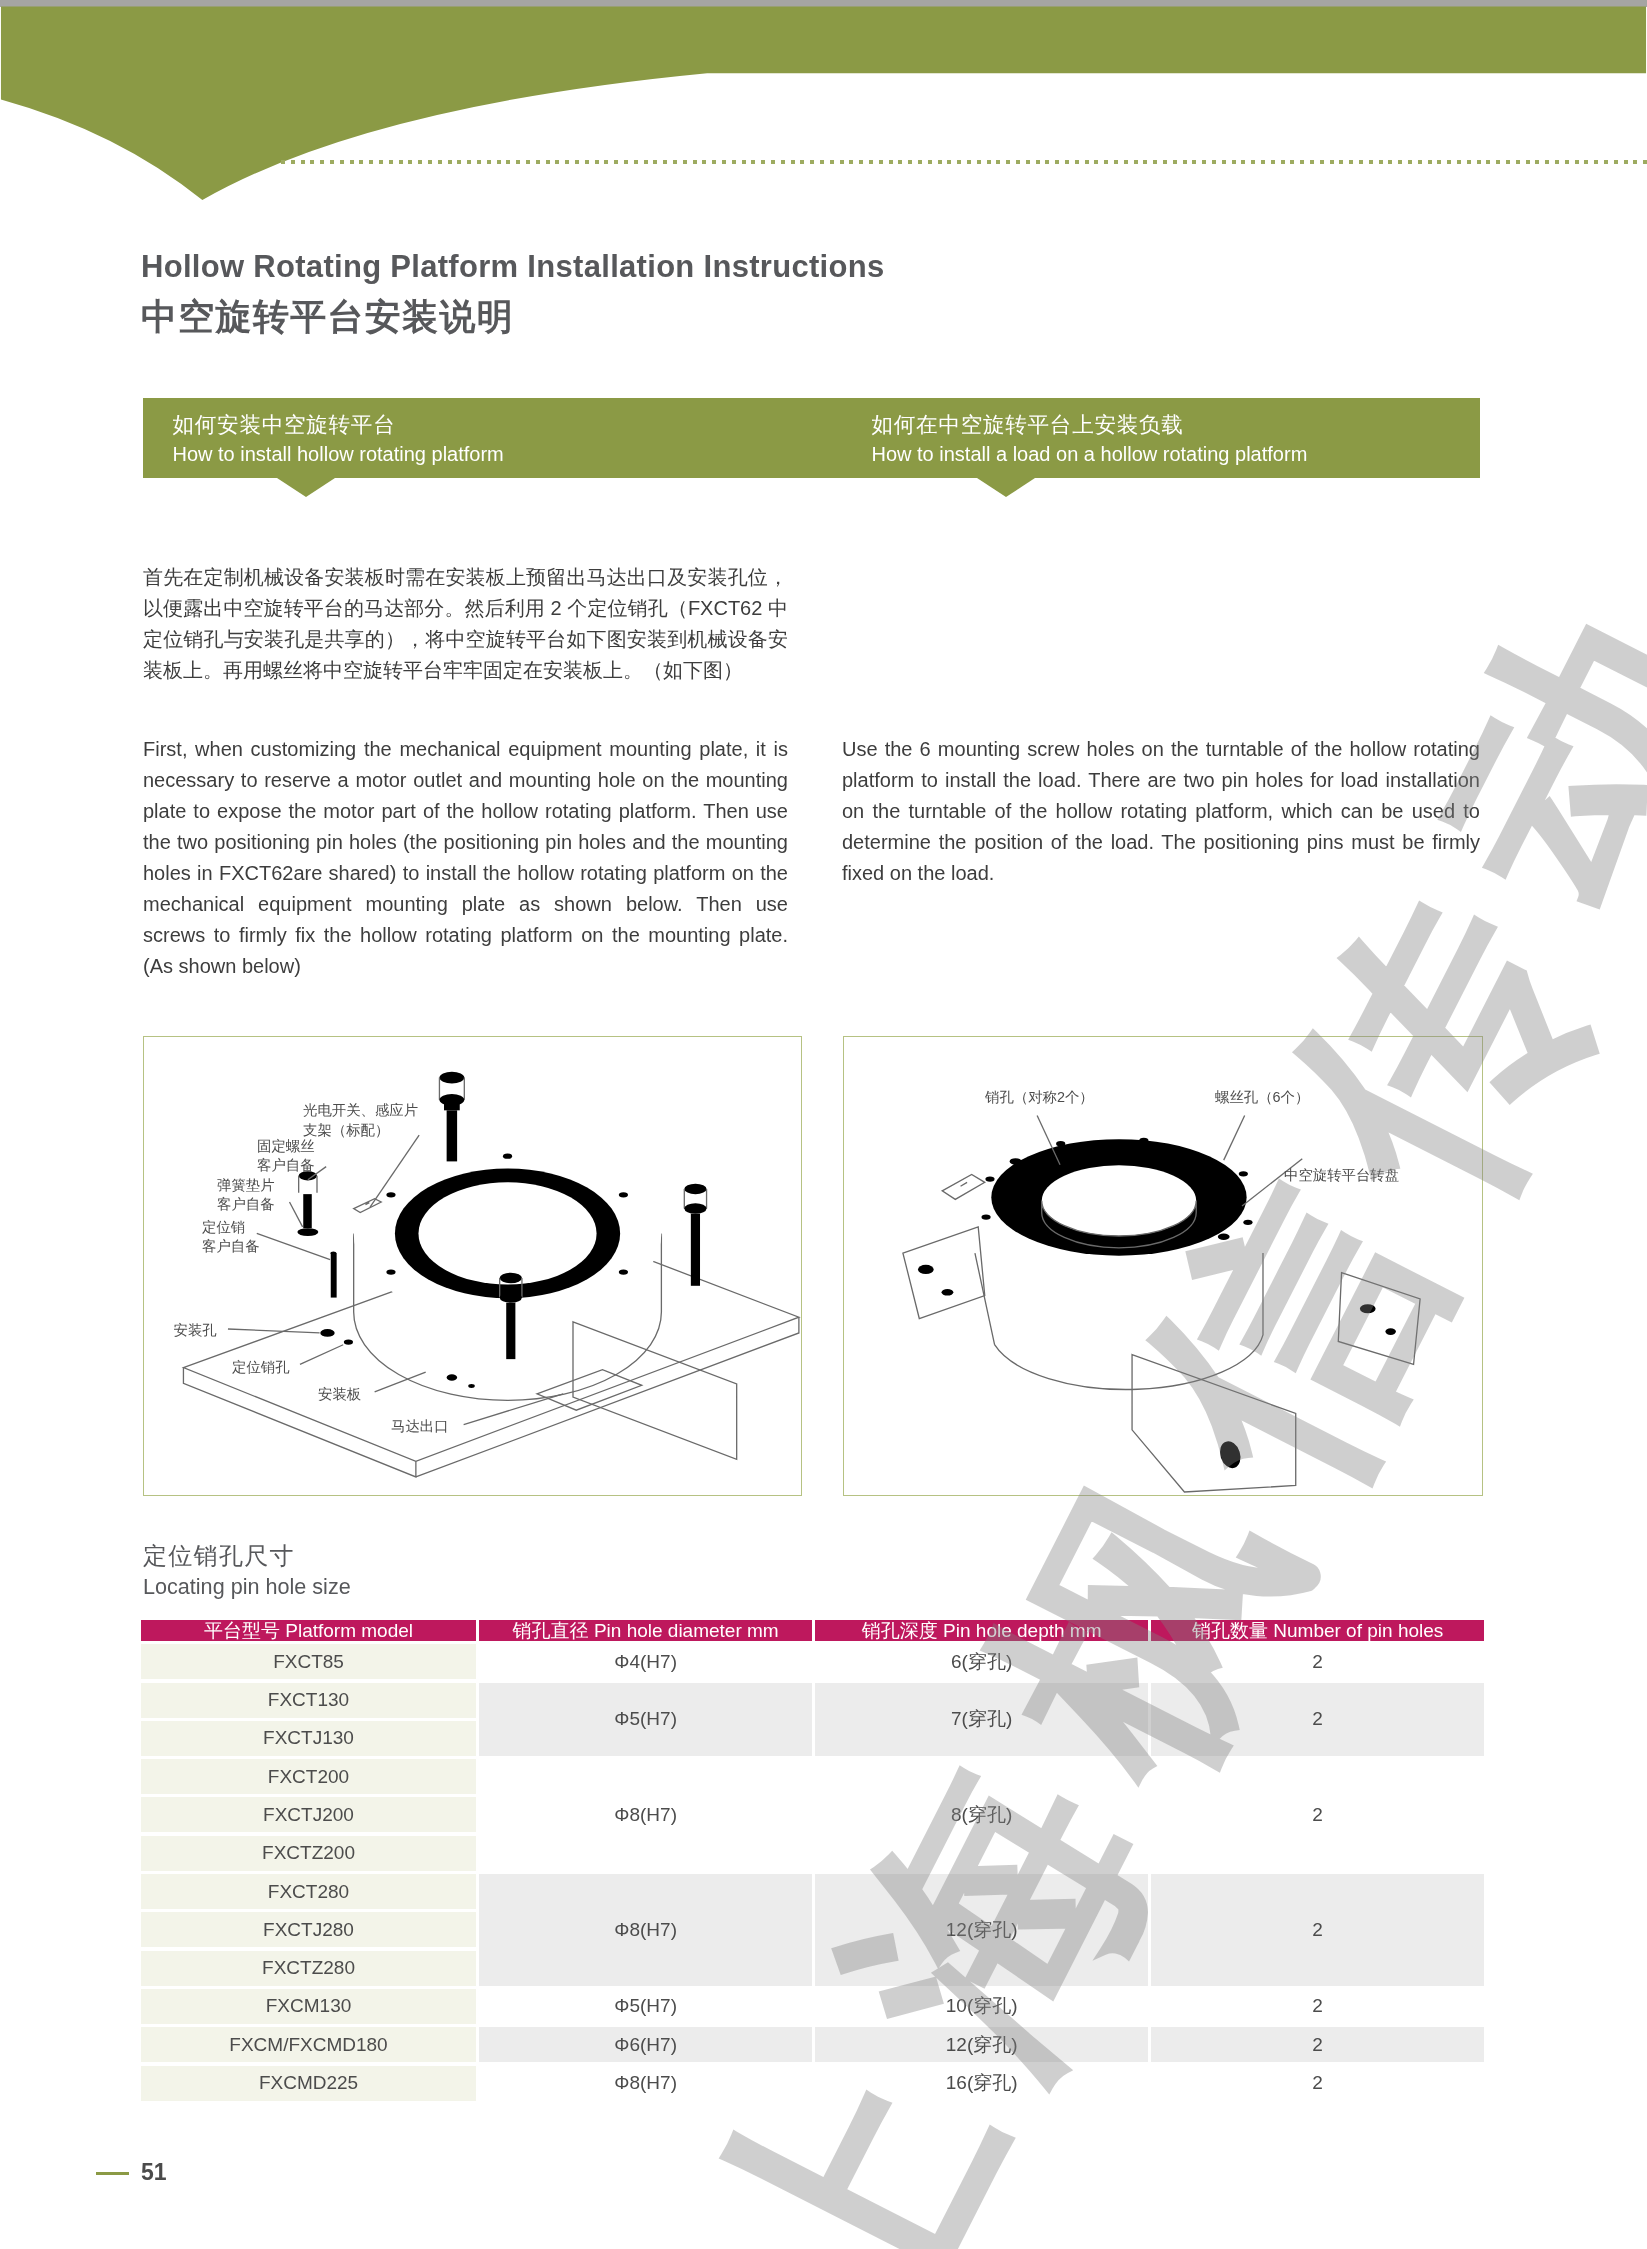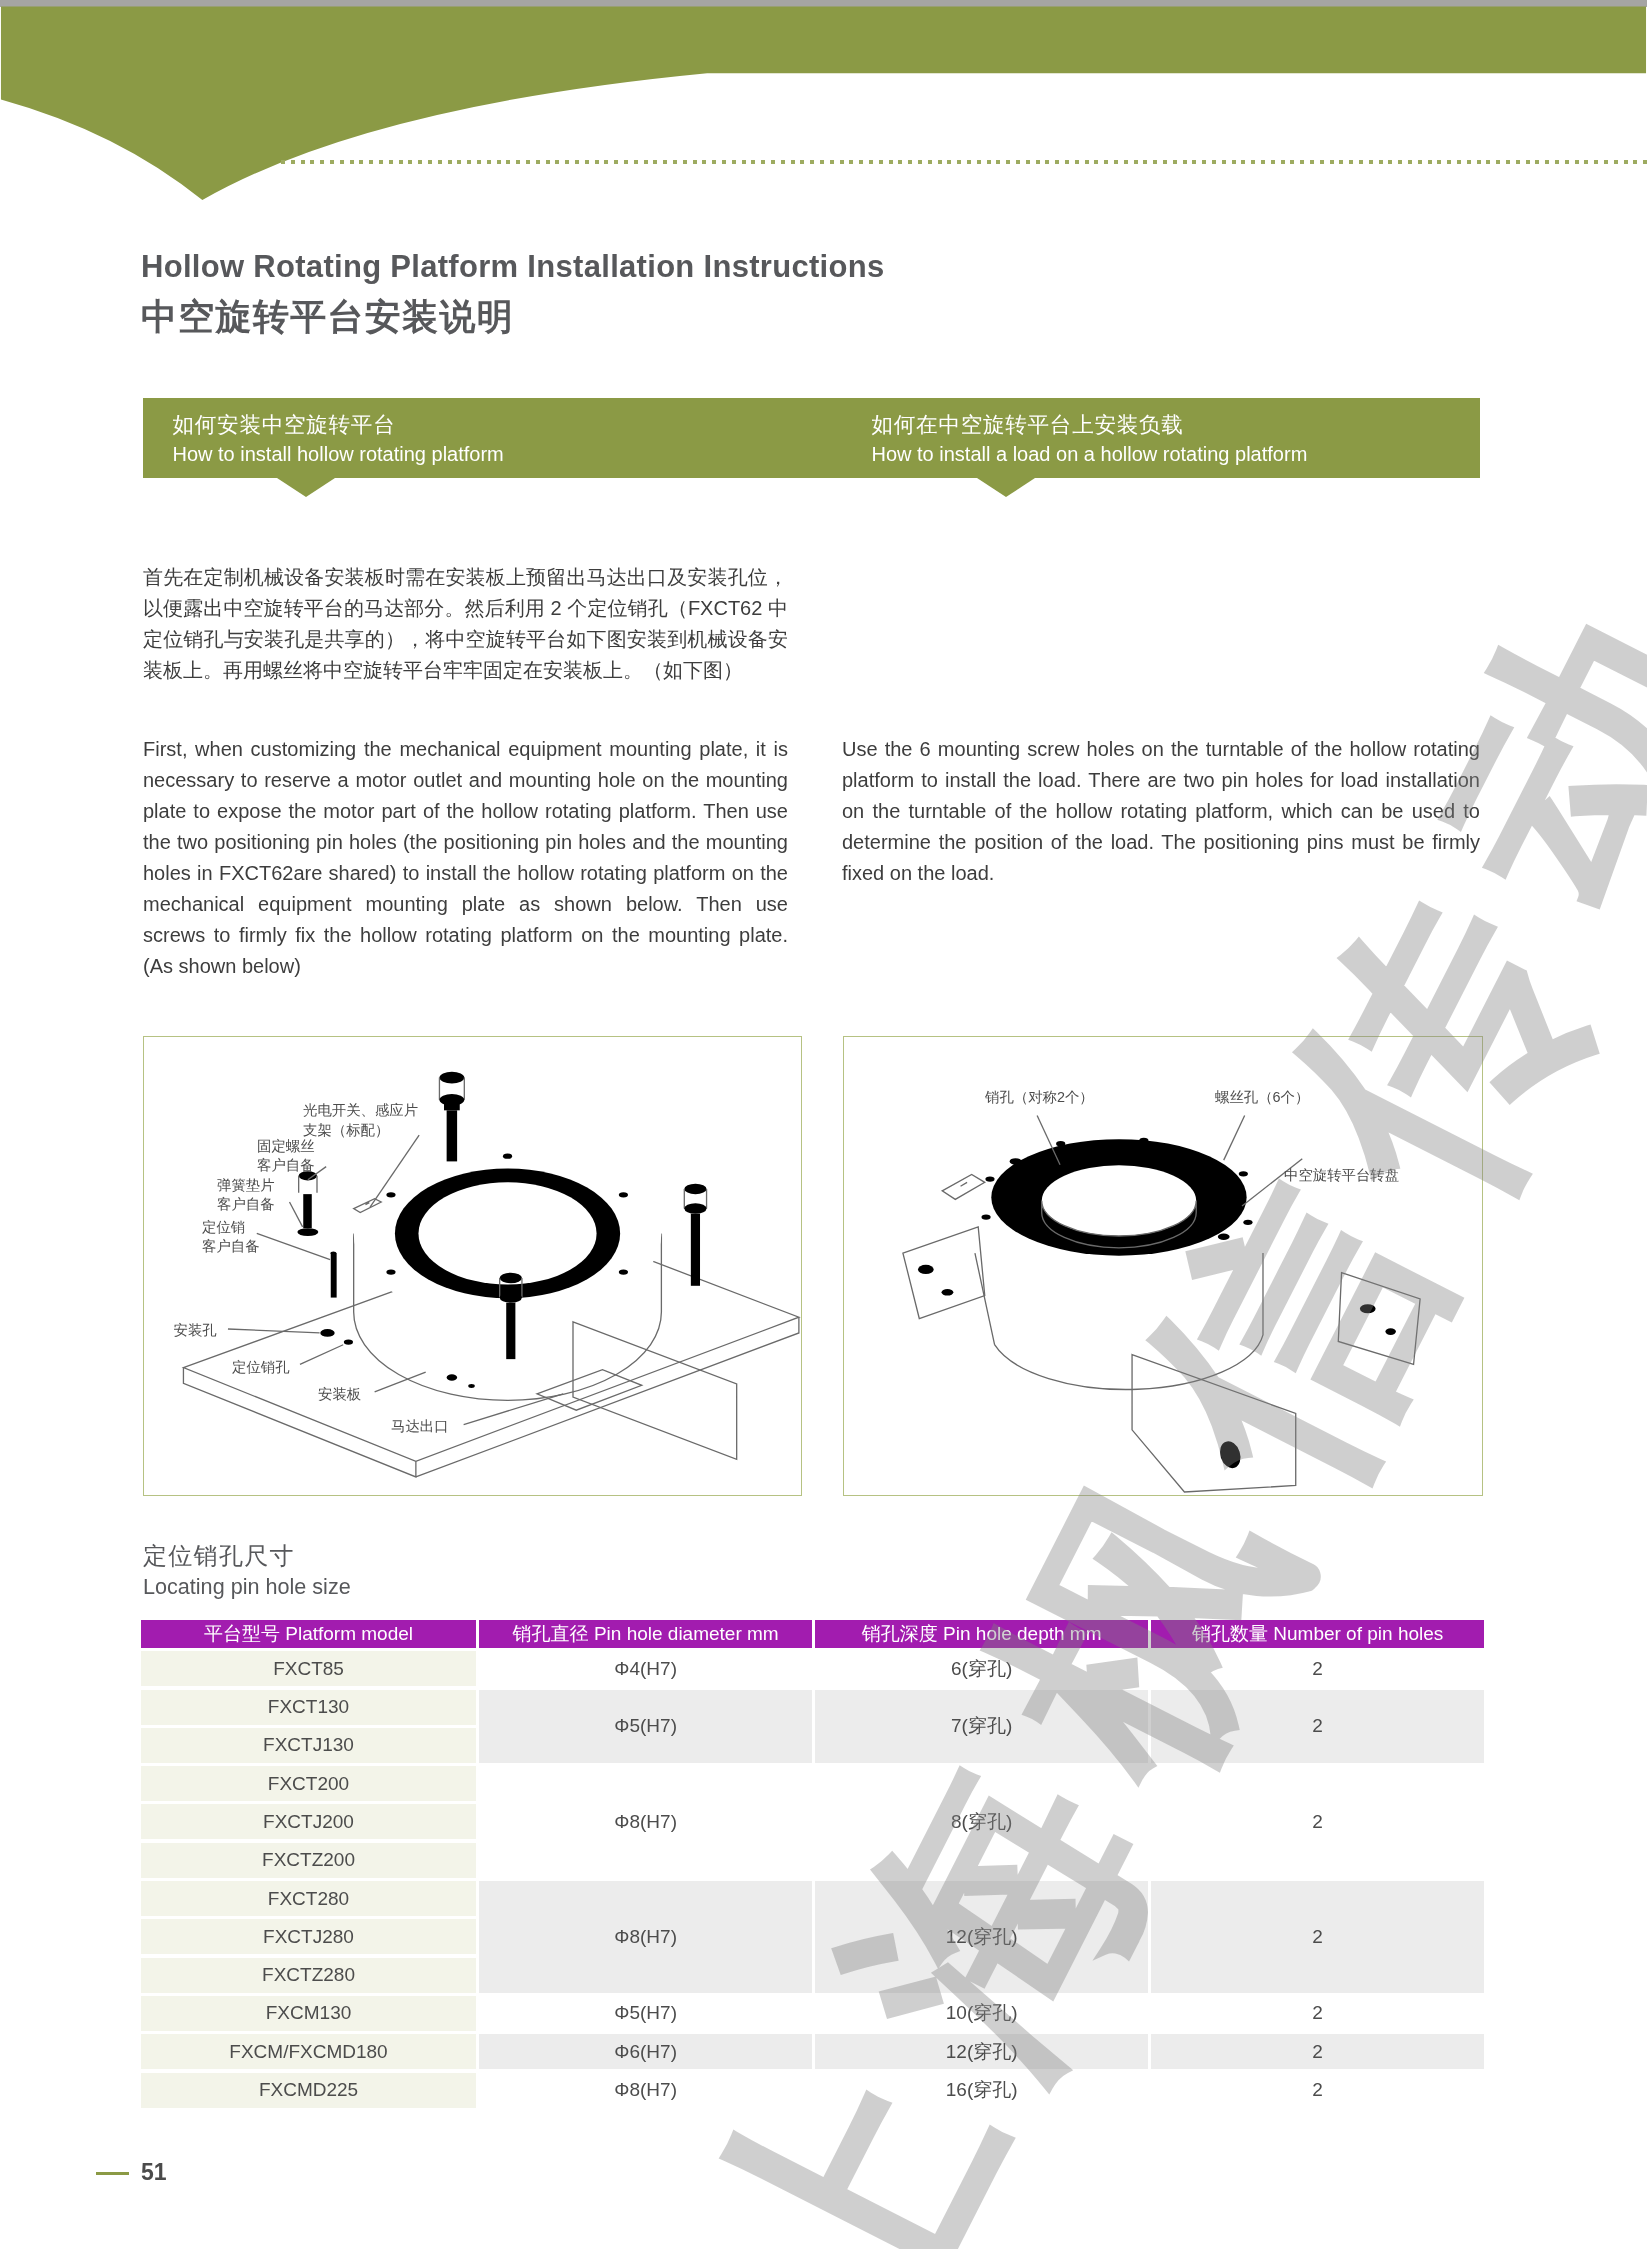--- a/index.html
+++ b/index.html
@@ -30,21 +30,21 @@
   
   .dbox{top:1036px;height:460px;background:#fff;border:1.3px solid #b6c283;box-sizing:border-box;}
   .dbox svg{position:absolute;left:0;top:0;}
   .dlabel{position:absolute;font-size:14.4px;color:#4c4c4c;white-space:nowrap;line-height:19.6px;}
 
   
   .tbl-title-zh{left:143px;top:1540px;font-size:24px;color:#57585b;letter-spacing:1.3px;}
   .tbl-title-en{left:143px;top:1574px;font-size:21.6px;color:#57585b;}
   .tbl{left:141px;top:1620px;width:1343px;}
   .thead{display:flex;gap:3.3px;}
-  .th{height:28px;background:#a21caf;color:#fff;font-size:19px;display:flex;
+  .th{height:21px;background:#be185d;color:#fff;font-size:19px;display:flex;
       align-items:center;justify-content:center;}
   .th.c0{width:335px;} .th.cx{flex:1 1 0;}
   .tgroup{display:flex;gap:3.3px;margin-top:3.3px;}
   .models{display:flex;flex-direction:column;gap:3.3px;width:335px;}
   .mcell{height:35px;background:#f3f4e9;display:flex;align-items:center;justify-content:center;
          font-size:19px;color:#4c4c4c;}
   .vcell{flex:1 1 0;display:flex;align-items:center;justify-content:center;font-size:19px;color:#4c4c4c;}
   .g-gray .vcell{background:#ececec;} .g-white .vcell{background:#ffffff;}
 
   

